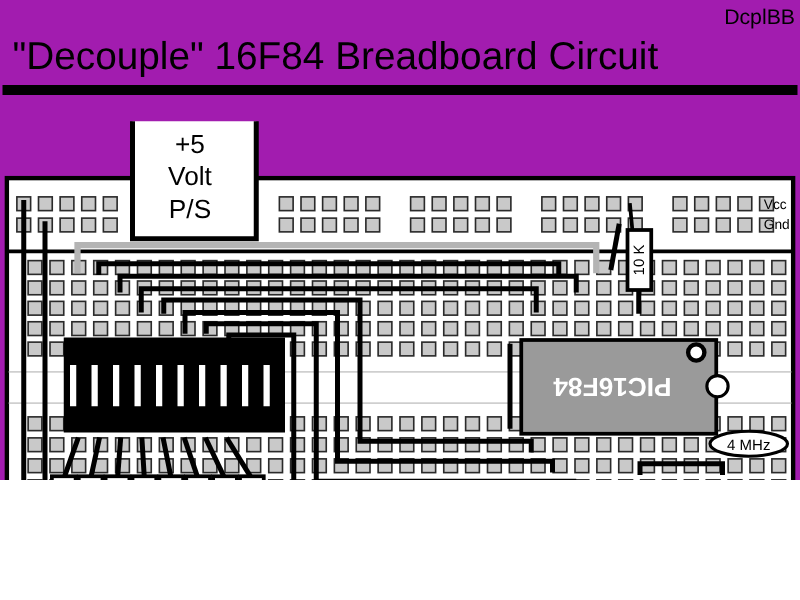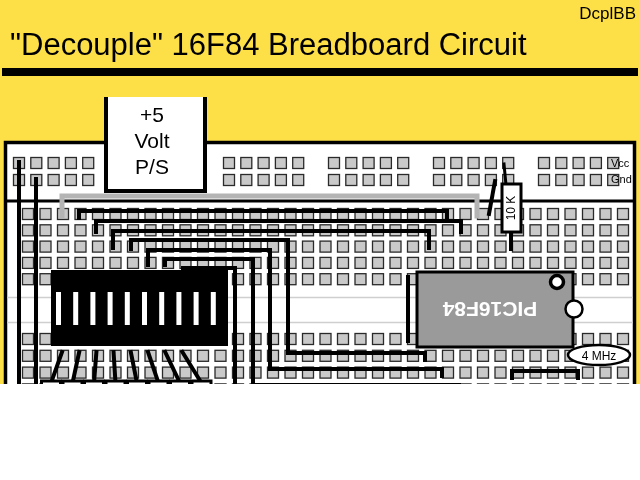--- a/index.html
+++ b/index.html
@@ -1,16 +1,16 @@
 <!DOCTYPE html>
 <html><head>
 <meta charset="utf-8">
 <style>
   html,body{margin:0;padding:0;background:#ffffff;}
-  .stage{position:relative;width:640px;height:384px;background:#fde047;overflow:hidden;
+  .stage{position:relative;width:640px;height:384px;background:#a21caf;overflow:hidden;
          font-family:"Liberation Sans", sans-serif;}
   svg text{font-family:"Liberation Sans", sans-serif;}
   .wire{fill:none;stroke:#000;stroke-width:4;stroke-linecap:square;stroke-linejoin:miter;}
   .thinwire{fill:none;stroke:#000;stroke-width:3;stroke-linecap:square;}
 </style>
 </head>
 <body>
 
 <div class="stage">
 <svg width="640" height="480" viewBox="0 0 640 480">

